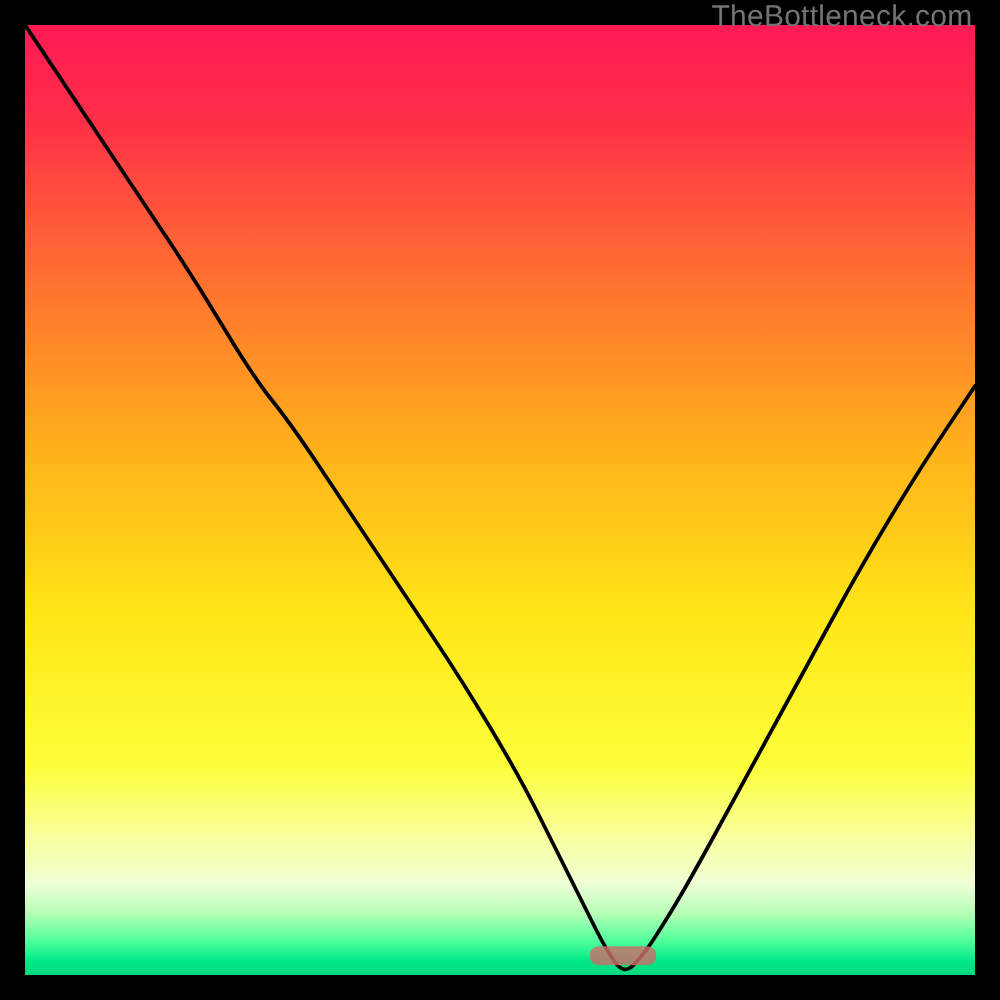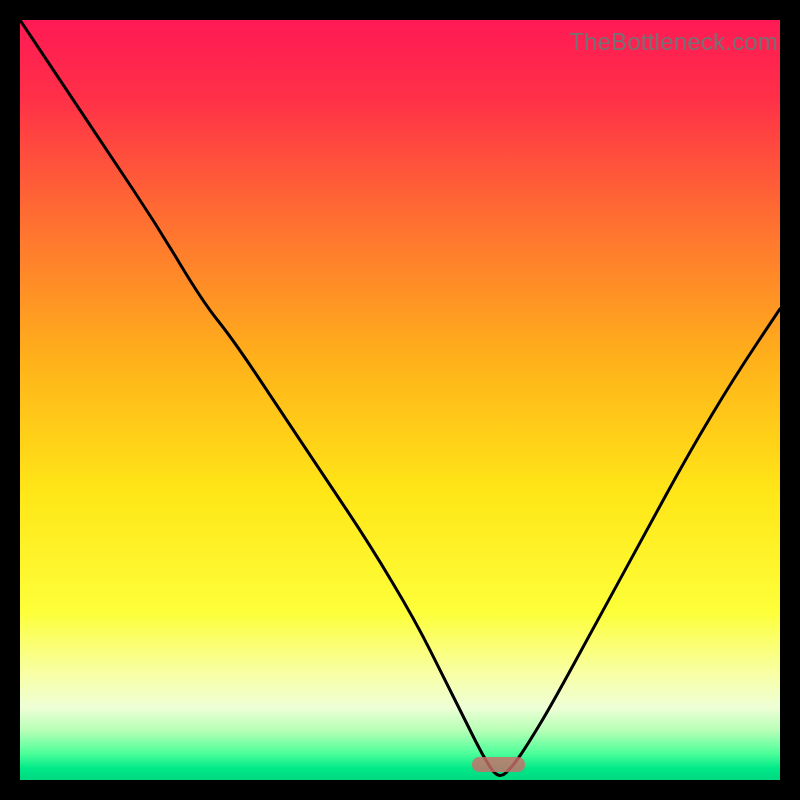--- a/index.html
+++ b/index.html
@@ -27,21 +27,20 @@
   }
   .watermark {
     position: absolute;
     top: 0;
     right: 22px;
     font-family: Arial, Helvetica, sans-serif;
     font-size: 24px;
     color: #737373;
     font-weight: 500;
     letter-spacing: 0.2px;
-    margin-top: 28px;
   }
   .marker {
     position: absolute;
     width: 54px;
     height: 14px;
     border-radius: 7px;
     opacity: 0.82;
   }
 </style>
 </head>

